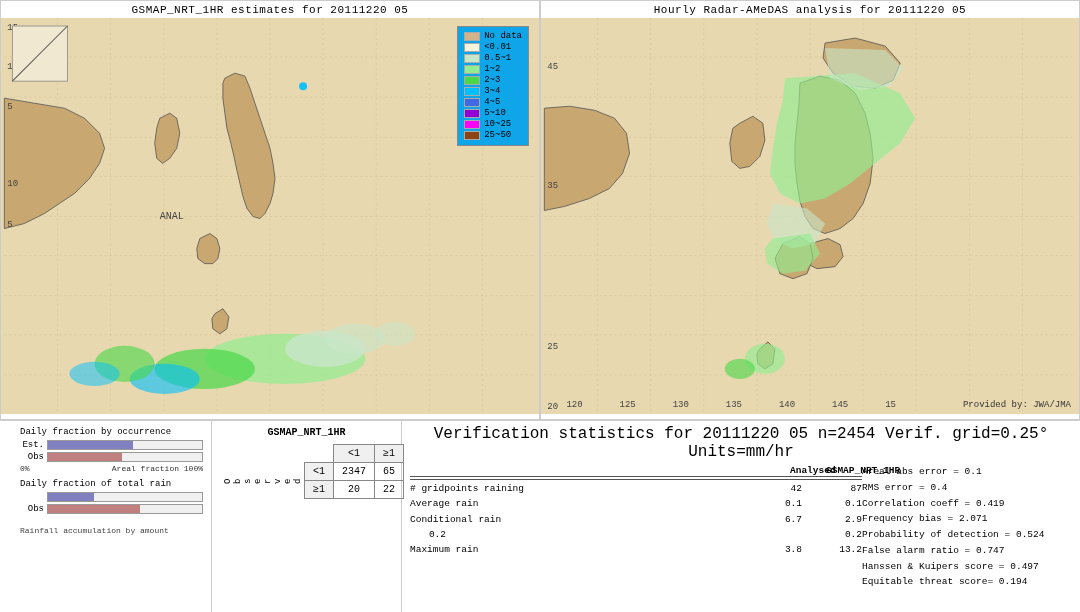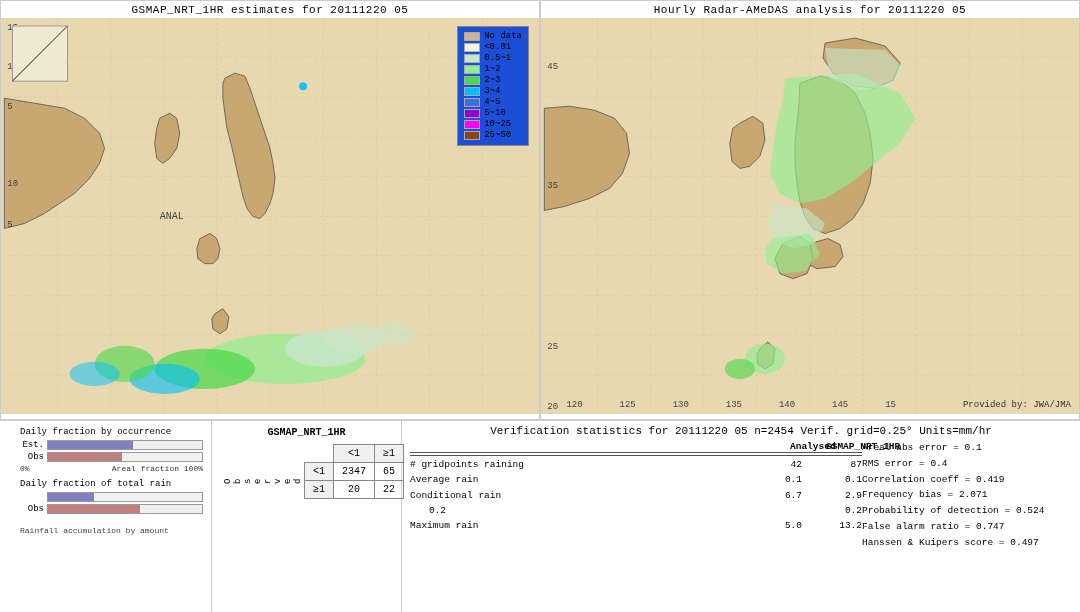--- a/index.html
+++ b/index.html
@@ -48,21 +48,21 @@
       height: calc(100% - 22px);
       position: relative;
       background: #e8d8b0;
     }
 
     
     .legend-box {
       position: absolute;
       top: 8px;
       right: 10px;
-      background: #1d4ed8;
+      background: #0ea5e9;
       border: 1px solid #888;
       padding: 4px 6px;
       font-size: 9px;
       font-family: 'Courier New', Courier, monospace;
       z-index: 10;
     }
 
     .legend-item {
       display: flex;
       align-items: center;
@@ -199,21 +199,21 @@
     .verification-panel {
       flex: 1;
       padding: 4px 8px;
       font-size: 9.5px;
       font-family: 'Courier New', Courier, monospace;
       display: flex;
       flex-direction: column;
     }
 
     .verif-title {
-      font-size: 11px;
+      font-size: 16px;
       margin-bottom: 4px;
       text-align: center;
     }
 
     .verif-cols {
       display: flex;
       flex-direction: row;
       flex: 1;
     }
 
@@ -567,31 +567,32 @@
             <span class="verif-label">Conditional rain</span>
             <span class="verif-val1">6.7</span>
             <span class="verif-val2">2.9</span>
           </div>
           <div class="verif-row">
             <span class="verif-val1">0.2</span>
             <span class="verif-val2">0.2</span>
           </div>
           <div class="verif-row">
             <span class="verif-label">Maximum rain</span>
-            <span class="verif-val1">5.0</span>
+            <span class="verif-val1">3.8</span>
             <span class="verif-val2">13.2</span>
           </div>
         </div>
 
         <div class="verif-stats-col">
           <div class="stats-line">Areal abs error = 0.1</div>
           <div class="stats-line">RMS error = 0.4</div>
           <div class="stats-line">Correlation coeff = 0.419</div>
           <div class="stats-line">Frequency bias = 2.071</div>
           <div class="stats-line">Probability of detection = 0.524</div>
           <div class="stats-line">False alarm ratio = 0.747</div>
           <div class="stats-line">Hanssen &amp; Kuipers score = 0.497</div>
+          <div class="stats-line">Equitable threat score= 0.194</div>
         </div>
       </div>
     </div>
 
   </div>
 </div>
 
 </body></html>

